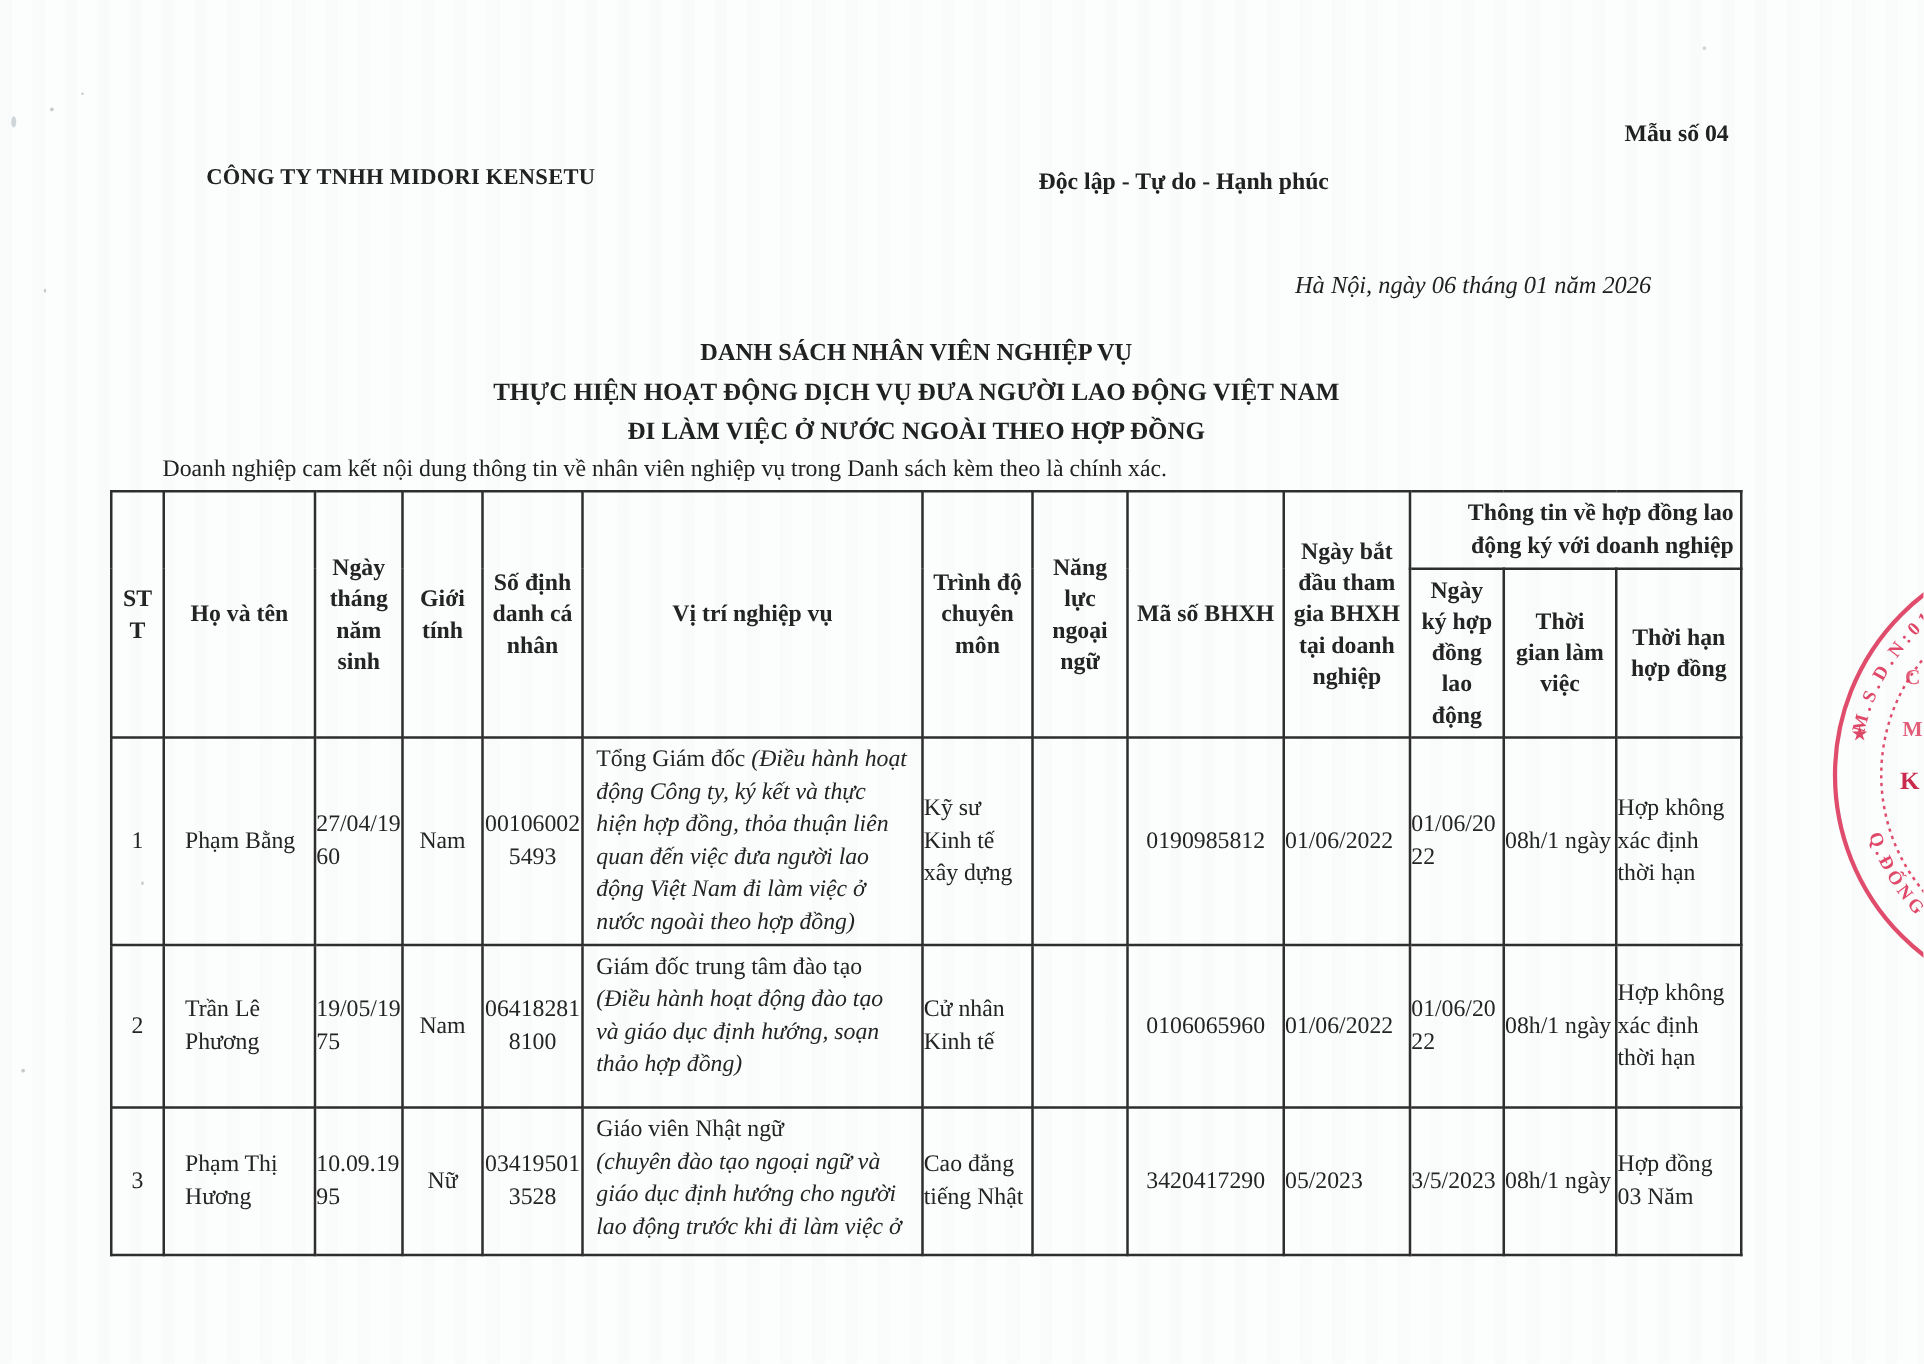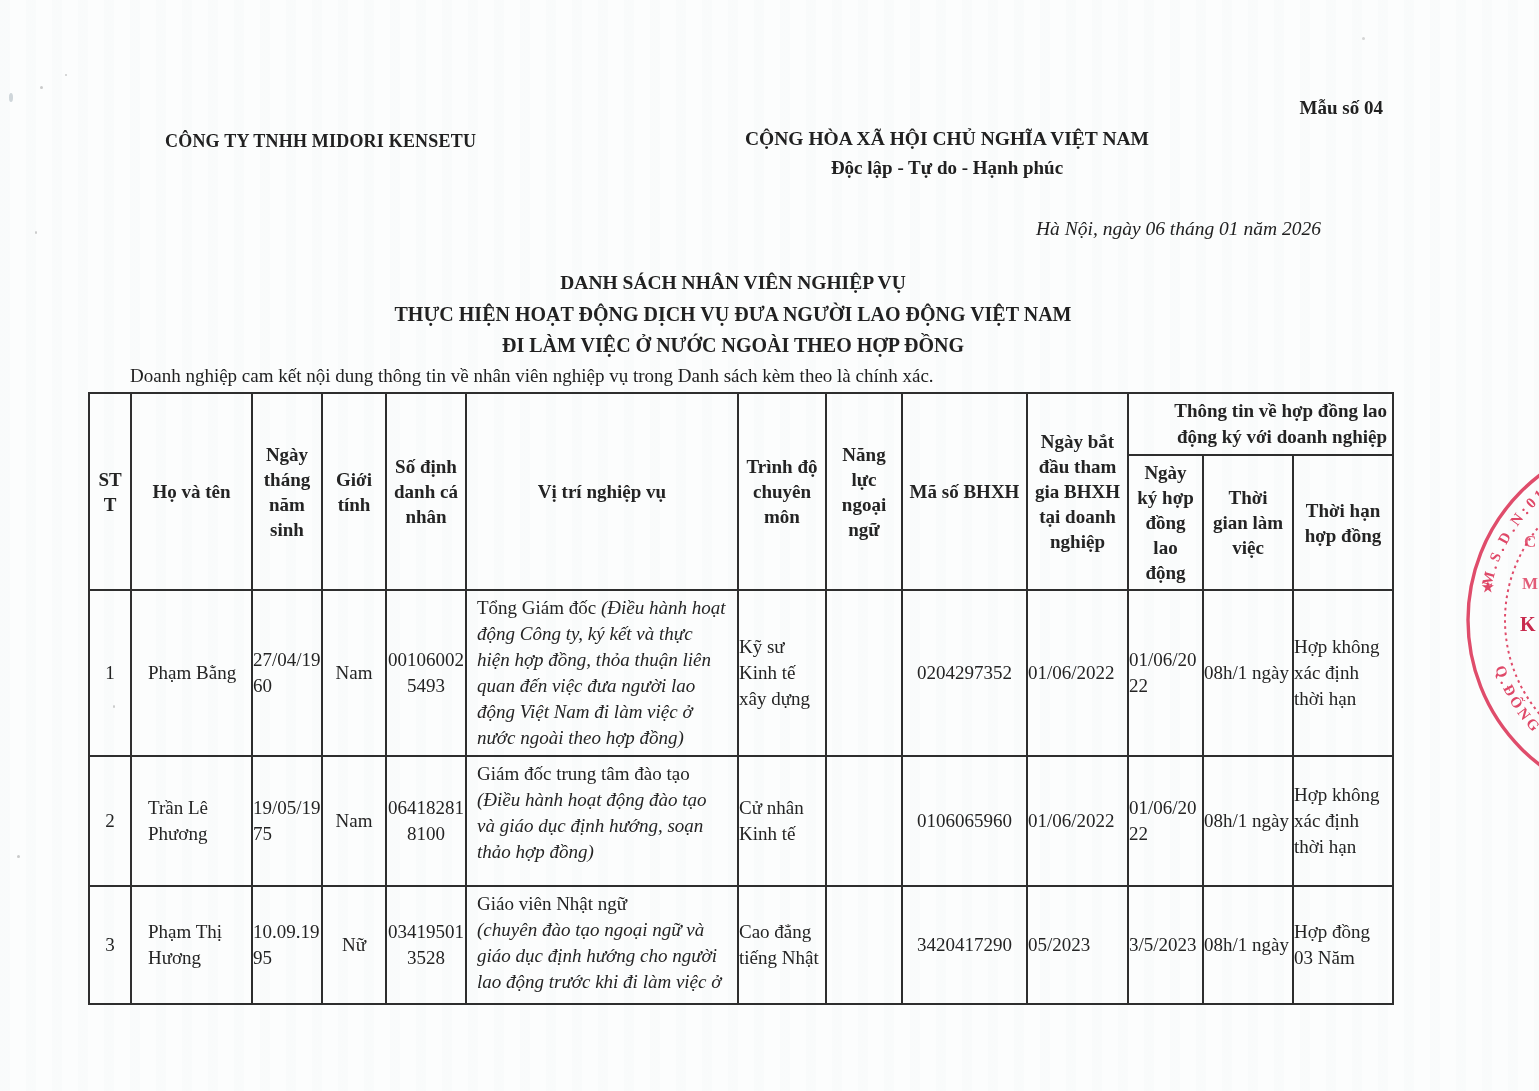--- a/index.html
+++ b/index.html
@@ -55,21 +55,20 @@
   
   .speck{position:absolute;border-radius:50%;background:#8b8b8b;opacity:.45;}
 </style>
 </head>
 <body>
 
 <div class="abs form-number b">Mẫu số 04</div>
 <div class="abs company b">CÔNG TY TNHH MIDORI KENSETU</div>
 
 <div class="abs republic">
-  <div class="l1">CỘNG HÒA XÃ HỘI CHỦ NGHĨA VIỆT NAM</div>
   <div class="l2">Độc lập - Tự do - Hạnh phúc</div>
 </div>
 
 <div class="abs place-date">Hà Nội, ngày 06 tháng 01 năm 2026</div>
 
 <div class="abs titles">
   <div class="t1">DANH SÁCH NHÂN VIÊN NGHIỆP VỤ</div>
   <div class="t2">THỰC HIỆN HOẠT ĐỘNG DỊCH VỤ ĐƯA NGƯỜI LAO ĐỘNG VIỆT NAM</div>
   <div class="t3">ĐI LÀM VIỆC Ở NƯỚC NGOÀI THEO HỢP ĐỒNG</div>
 </div>
@@ -116,21 +115,21 @@
   <tbody>
     <tr class="r1">
       <td class="center">1</td>
       <td class="name">Phạm Bằng</td>
       <td>27/04/1960</td>
       <td class="center">Nam</td>
       <td class="center">001060025493</td>
       <td class="pos"><span class="pos-t">Tổng Giám đốc </span><span class="pos-d">(Điều hành hoạt động Công ty, ký kết và thực hiện hợp đồng, thỏa thuận liên quan đến việc đưa người lao động Việt Nam đi làm việc ở nước ngoài theo hợp đồng)</span></td>
       <td>Kỹ sư Kinh tế xây dựng</td>
       <td></td>
-      <td class="center">0204297352</td>
+      <td class="center">0190985812</td>
       <td>01/06/2022</td>
       <td>01/06/2022</td>
       <td>08h/1 ngày</td>
       <td>Hợp không xác định thời hạn</td>
     </tr>
     <tr class="r2">
       <td class="center">2</td>
       <td class="name">Trần Lê Phương</td>
       <td>19/05/1975</td>
       <td class="center">Nam</td>

